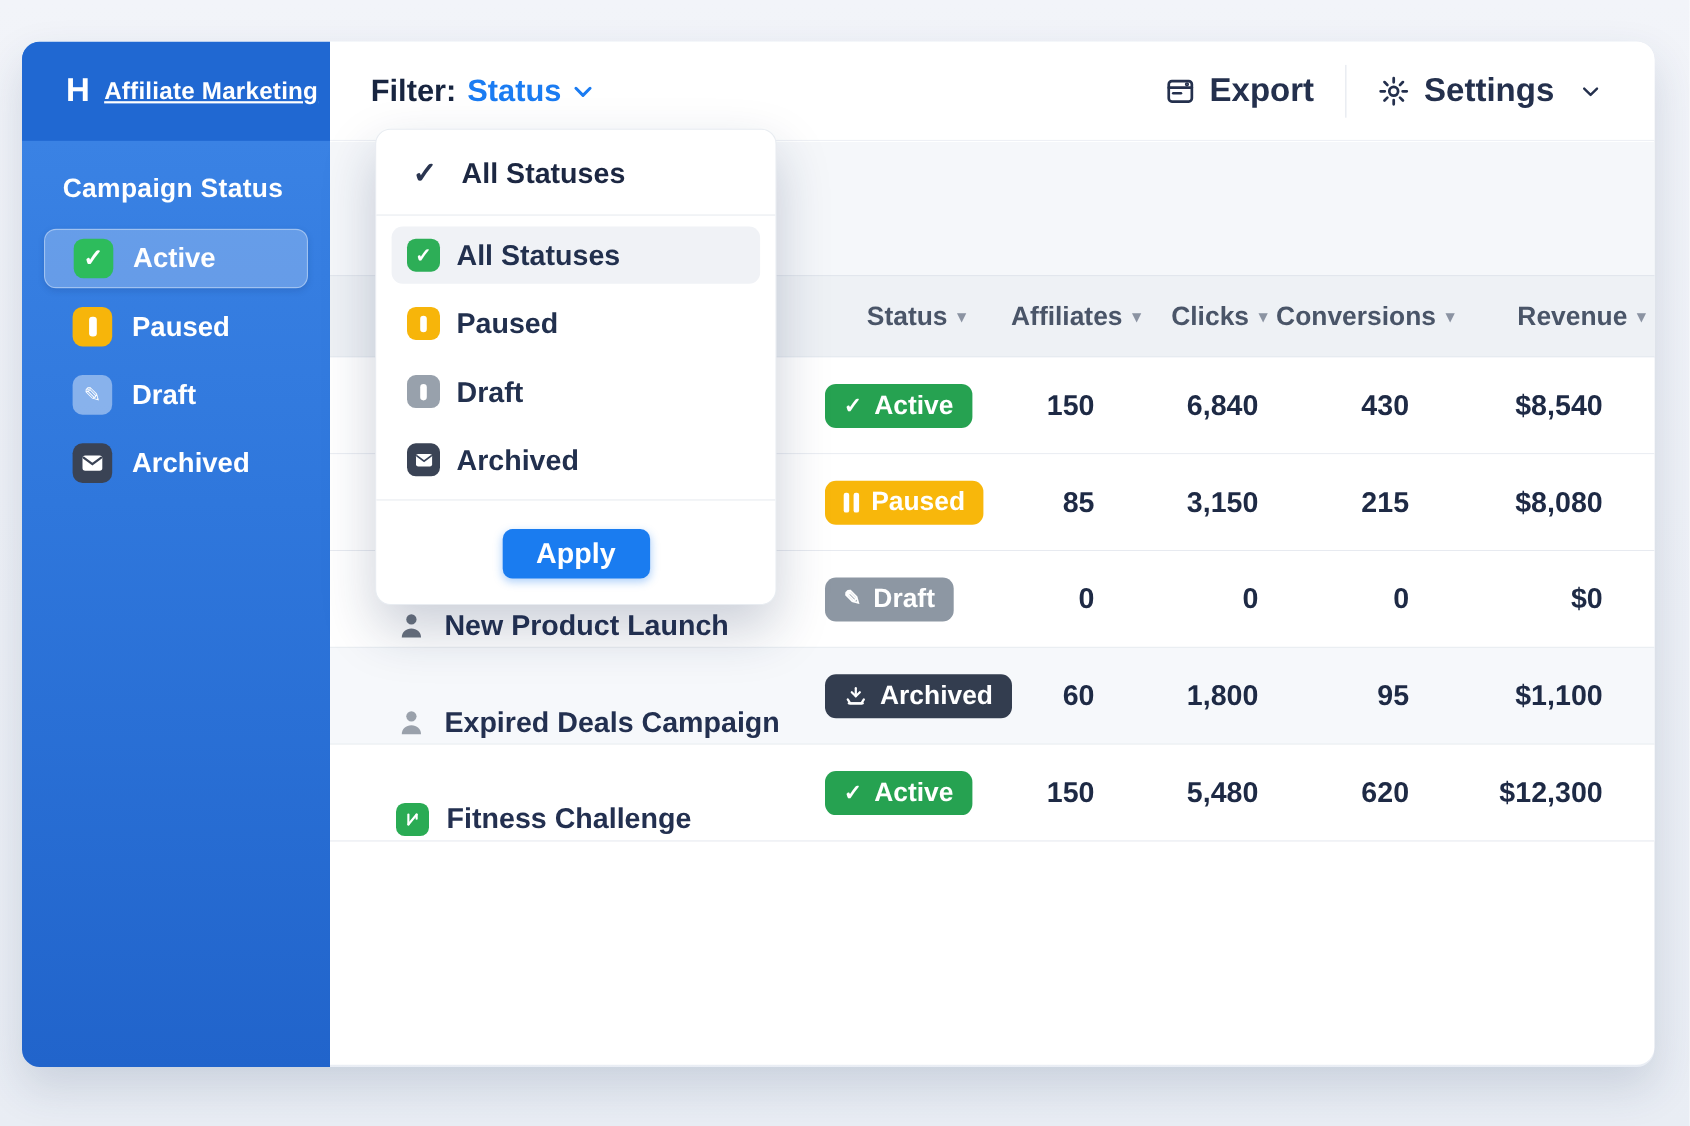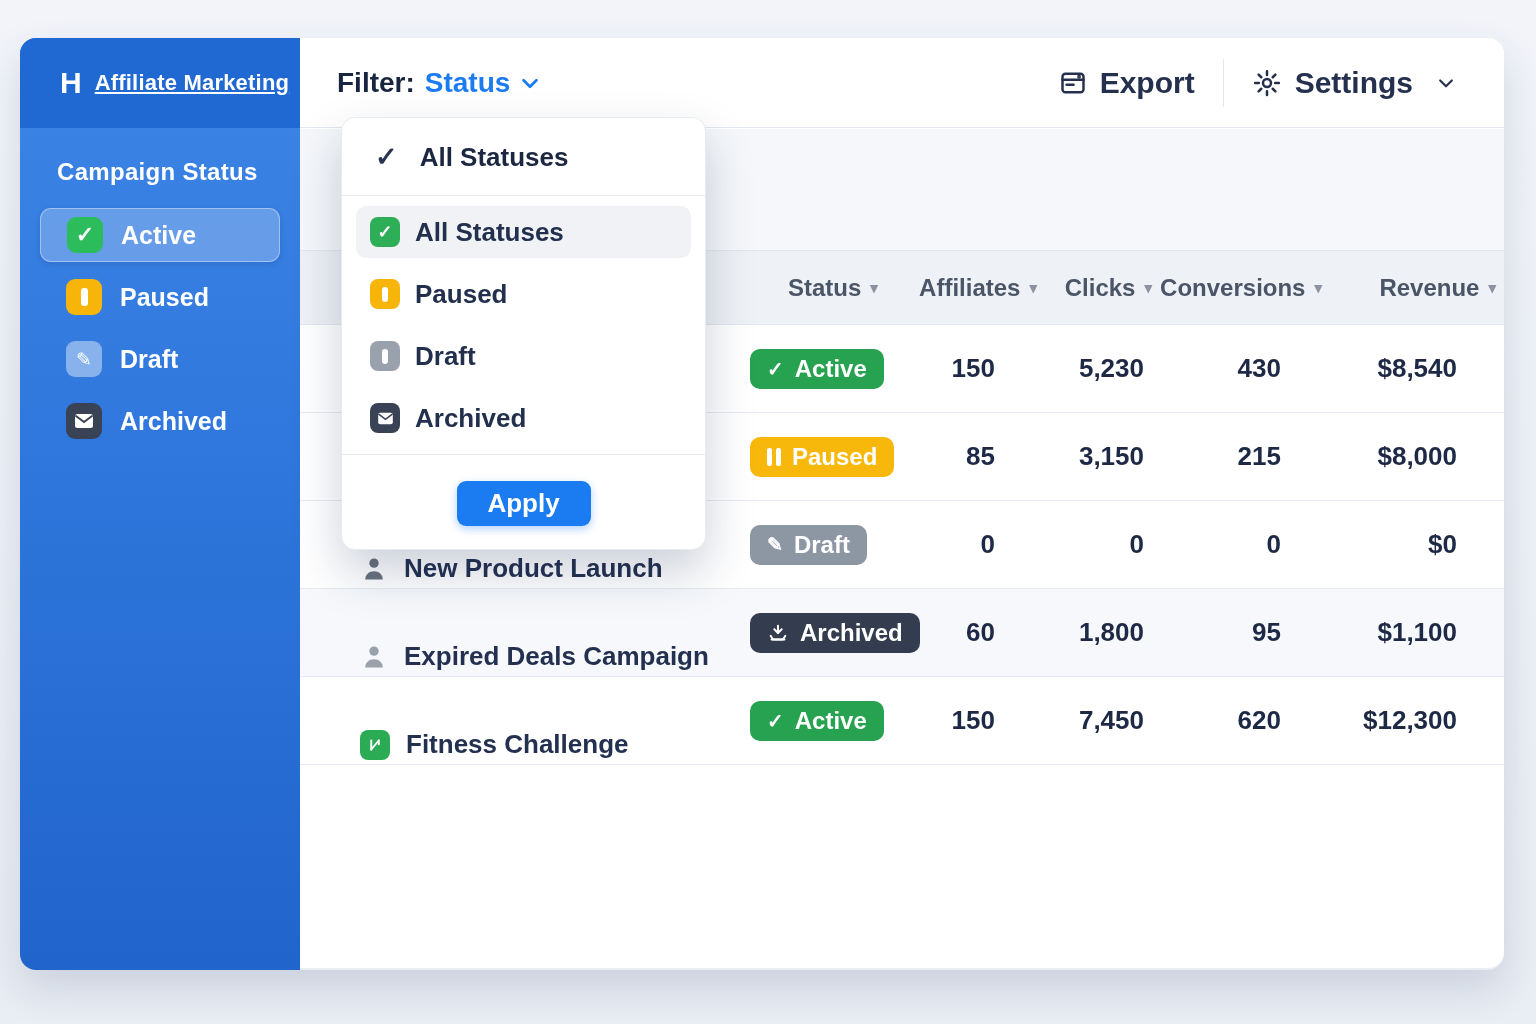--- a/index.html
+++ b/index.html
@@ -211,40 +211,40 @@
 
       <div class="trow tbody-row">
         <div class="cell-name">
             <span></span>
           </div>
         <div><span class="badge badge-active">
               <span class="glyph-check">✓</span>
               <span>Active</span>
             </span></div>
         <div class="cell-num pad-aff">150</div>
-        <div class="cell-num pad-clk">5,230</div>
+        <div class="cell-num pad-clk">6,840</div>
         <div class="cell-num pad-cnv">430</div>
         <div class="cell-num pad-rev">$8,540</div>
       </div>
 
       <div class="trow tbody-row">
         <div class="cell-name">
             <span></span>
           </div>
         <div><span class="badge badge-paused">
               <span class="pause-bars">
                 <i></i>
                 <i></i>
               </span>
               <span>Paused</span>
             </span></div>
         <div class="cell-num pad-aff">85</div>
         <div class="cell-num pad-clk">3,150</div>
         <div class="cell-num pad-cnv">215</div>
-        <div class="cell-num pad-rev">$8,000</div>
+        <div class="cell-num pad-rev">$8,080</div>
       </div>
 
       <div class="trow tbody-row">
         <div class="cell-name">
           <svg class="mini-avatar" viewBox="0 0 24 24" fill="#6a727e">
               <circle cx="12" cy="7" r="4"></circle>
               <path d="M4.5 21c0-4.2 3.3-7 7.5-7s7.5 2.8 7.5 7z"></path>
             </svg>
           <span>New Product Launch</span>
         </div>
@@ -290,21 +290,21 @@
                 <path d="M17 6v5"></path>
               </svg>
           </span>
           <span>Fitness Challenge</span>
         </div>
         <div><span class="badge badge-active">
               <span class="glyph-check">✓</span>
               <span>Active</span>
             </span></div>
         <div class="cell-num pad-aff">150</div>
-        <div class="cell-num pad-clk">7,450</div>
+        <div class="cell-num pad-clk">5,480</div>
         <div class="cell-num pad-cnv">620</div>
         <div class="cell-num pad-rev">$12,300</div>
       </div>
     </div>
 
     <div class="dropdown">
       <div class="dd-header">
         <span class="hdr-check">✓</span>
         <span class="hdr-label">All Statuses</span>
       </div>

